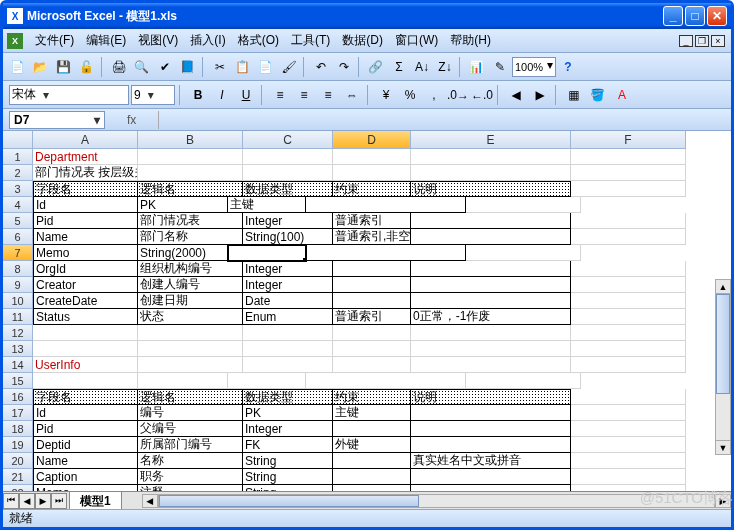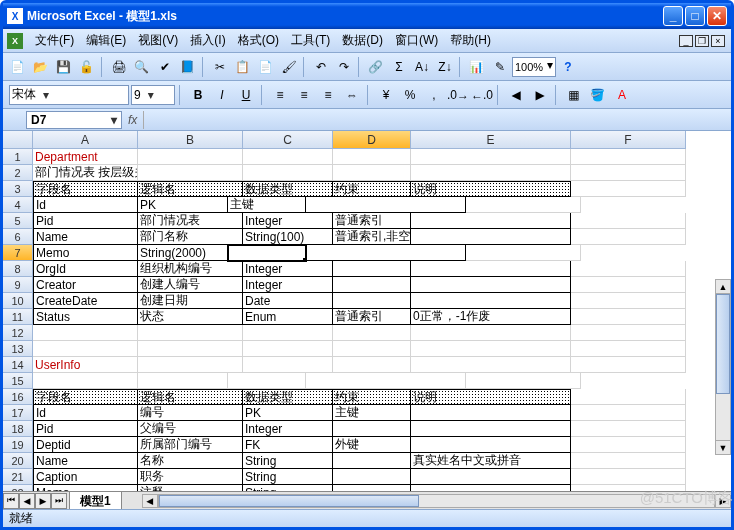--- a/index.html
+++ b/index.html
@@ -20,23 +20,23 @@
 .mdibtn{width:14px;height:12px;border:1px solid #333;font-size:9px;display:flex;align-items:center;justify-content:center;background:#e4ecf7}
 .toolbar{background:linear-gradient(to bottom,#deedff,#c3d8f5);height:28px;display:flex;align-items:center;padding:0 4px;border-bottom:1px solid #8aa8d0;gap:1px}
 .tbtn{width:22px;height:22px;display:flex;align-items:center;justify-content:center;cursor:default;border:1px solid transparent}
 .sep{width:4px;height:20px;border-left:1px solid #8aa8d0;margin:0 2px}
 .zoombox{display:flex;border:1px solid #7a96bf;background:#fff;height:20px;padding:0 2px}
 .zoombox input{border:none;width:32px;font-size:11px;outline:none}
 .fmtbar{background:linear-gradient(to bottom,#deedff,#c3d8f5);height:28px;display:flex;align-items:center;padding:0 6px;border-bottom:1px solid #8aa8d0;gap:2px}
 .combo{border:1px solid #7a96bf;background:#fff;height:20px;display:flex;align-items:center;padding:0 2px}
 .combo .dd{width:12px;text-align:center;color:#333;margin-left:4px}
 .namebox-row{background:linear-gradient(to bottom,#deedff,#c3d8f5);height:22px;display:flex;align-items:center;border-bottom:1px solid #8aa8d0}
-.namebox{width:96px;border:1px solid #7a96bf;background:#fff;height:18px;margin-left:23px;display:flex;align-items:center;padding:0 4px;font-weight:bold}
+.namebox{width:96px;border:1px solid #7a96bf;background:#fff;height:18px;margin-left:6px;display:flex;align-items:center;padding:0 4px;font-weight:bold}
 .namebox .dd{margin-left:auto;color:#333}
-.fx{margin:0 6px;font-style:italic;color:#555}
+.fx{margin:0 22px;color:#555}
 .fxinput{flex:1;border-left:1px solid #aaa;height:18px;padding-left:4px}
 .grid-wrap{flex:1;display:flex;overflow:hidden;position:relative}
 .grid{background:#fff;width:100%}
 .colheaders{display:flex;height:18px}
 .corner{width:30px;background:linear-gradient(to bottom,#eef3fb,#d3e0f2);border-right:1px solid #9eb6d8;border-bottom:1px solid #9eb6d8}
 .ch{background:linear-gradient(to bottom,#eef3fb,#d3e0f2);border-right:1px solid #9eb6d8;border-bottom:1px solid #9eb6d8;display:flex;align-items:center;justify-content:center;color:#333}
 .ch.sel{background:linear-gradient(to bottom,#ffd77a,#ffb528)}
 .rows{overflow:hidden}
 .row{display:flex;height:16px}
 .rh{width:30px;background:linear-gradient(to bottom,#eef3fb,#d3e0f2);border-right:1px solid #9eb6d8;border-bottom:1px solid #9eb6d8;display:flex;align-items:center;justify-content:center;color:#333;font-size:11px}

